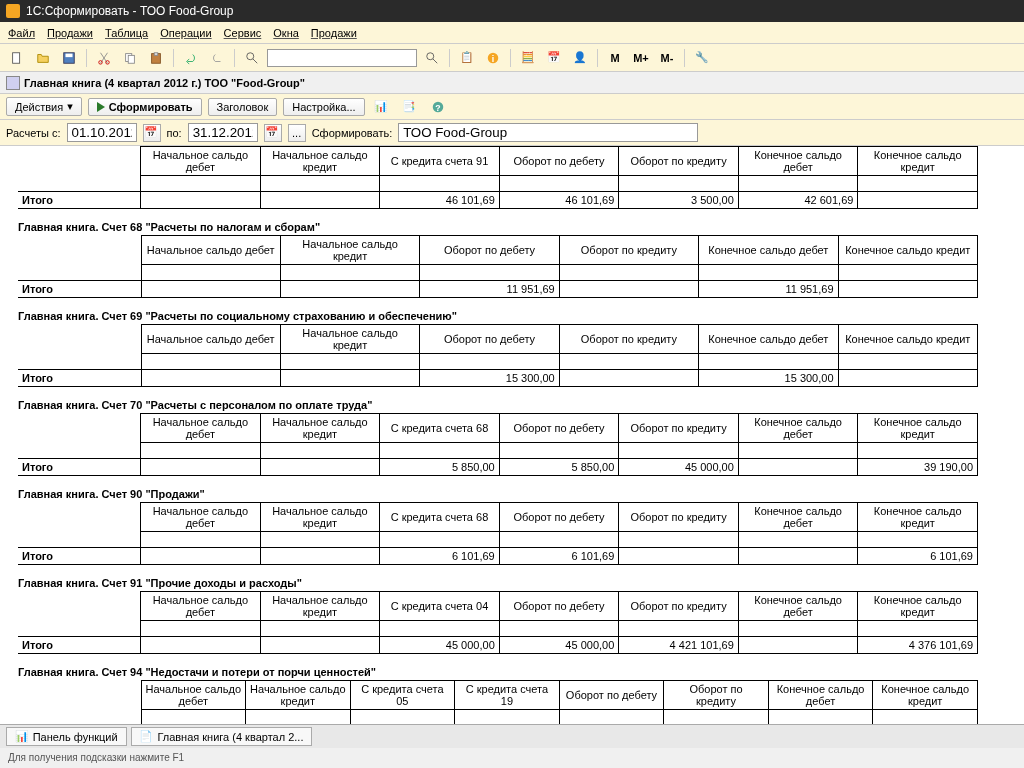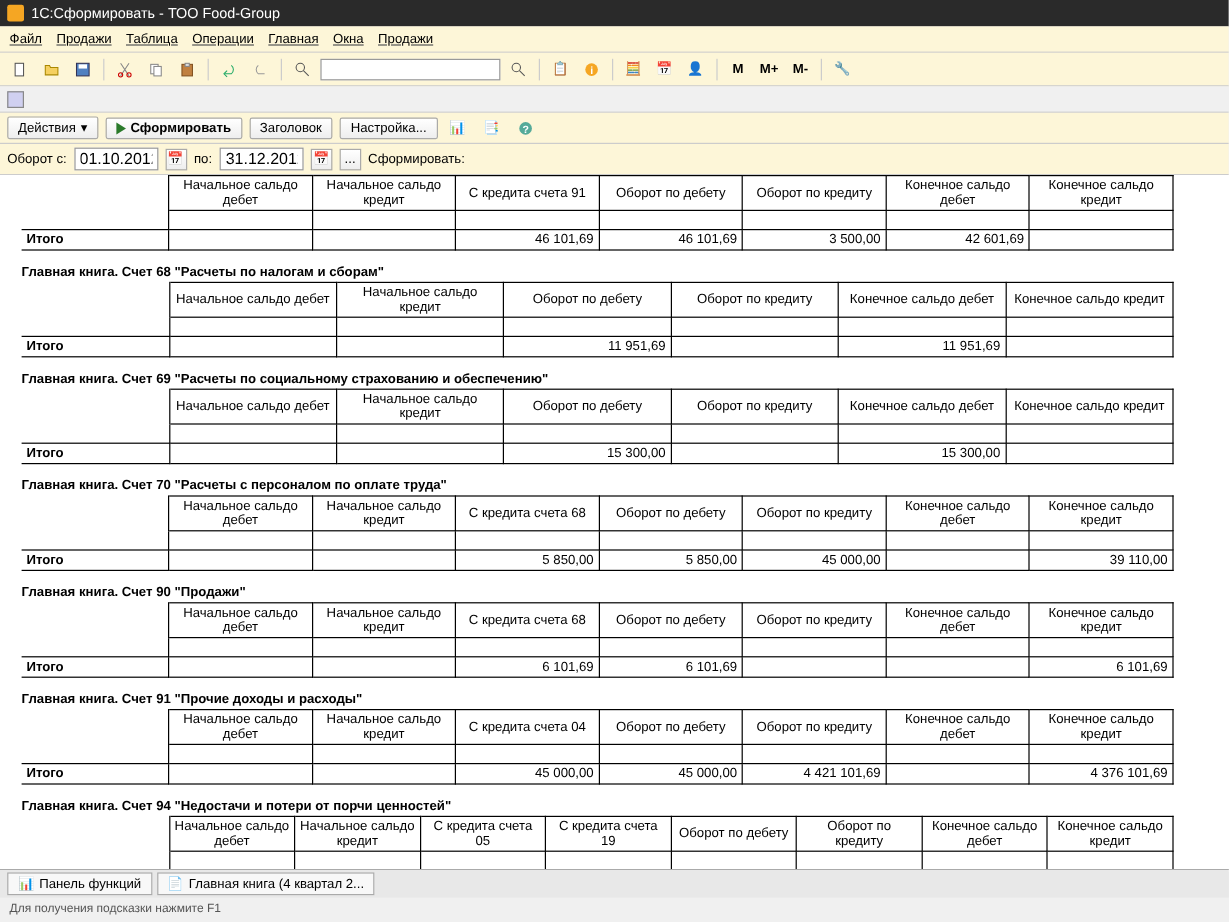--- a/index.html
+++ b/index.html
@@ -40,21 +40,21 @@
 <div class="titlebar">
   <span class="logo"></span>
   <span>1С:Сформировать - ТОО Food-Group</span>
 </div>
 
 <div class="menubar">
   <span>Файл</span>
   <span>Продажи</span>
   <span>Таблица</span>
   <span>Операции</span>
-  <span>Главная</span>
+  <span>Сервис</span>
   <span>Окна</span>
   <span>Продажи</span>
 </div>
 
 <div class="toolbar1">
   <div class="tbtn">
       <svg class="svg-icon" viewBox="0 0 16 16">
         <rect x="3" y="2" width="8" height="12" fill="#fff" stroke="#555"></rect>
       </svg>
     </div>
@@ -130,20 +130,21 @@
   <div class="tsep"></div>
   <div class="tbtn" style="font-weight:bold">M</div>
   <div class="tbtn" style="font-weight:bold">M+</div>
   <div class="tbtn" style="font-weight:bold">M-</div>
   <div class="tsep"></div>
   <div class="tbtn">🔧</div>
 </div>
 
 <div class="tabheader">
   <span class="tabicon"></span>
+  <span>Главная книга (4 квартал 2012 г.) ТОО "Food-Group"</span>
 </div>
 
 <div class="toolbar2">
   <div class="action-btn">
       <span>Действия</span> 
       <span>▾</span>
     </div>
   <div class="action-btn primary">
       <span class="play-icon"></span>
       <span>Сформировать</span>
@@ -154,28 +155,29 @@
   <div class="tbtn">📑</div>
   <div class="tbtn">
       <svg class="svg-icon" viewBox="0 0 16 16">
         <circle cx="8" cy="8" r="6" fill="#5a9"></circle>
         <text x="8" y="12" text-anchor="middle" fill="#fff" font-size="10" font-weight="bold">?</text>
       </svg>
     </div>
 </div>
 
 <div class="params">
-  <span>Оборот с:</span>
+  <span>Расчеты с:</span>
   <input class="date-input" value="01.10.2012" style="">
   <div class="icon-btn">📅</div>
   <span>по:</span>
   <input class="date-input" value="31.12.2012" style="">
   <div class="icon-btn">📅</div>
   <div class="icon-btn">...</div>
   <span>Сформировать:</span>
+  <input class="org-input" value="ТОО Food-Group" style="">
 </div>
 
 <div class="content" id="content">
     <table class="ledger">
       <tbody>
         <tr>
           <th style="width:120px;border-top:none;border-left:none;border-bottom:none"></th>
           <th style="width:117px">Начальное сальдо дебет</th>
           <th style="width:117px">Начальное сальдо кредит</th>
           <th style="width:117px">С кредита счета 91</th>
@@ -294,21 +296,21 @@
           <td></td>
         </tr>
         <tr>
           <td class="label" style="border-left:none">Итого</td>
           <td></td>
           <td></td>
           <td>5 850,00</td>
           <td>5 850,00</td>
           <td>45 000,00</td>
           <td></td>
-          <td>39 110,00</td>
+          <td>39 190,00</td>
         </tr>
       </tbody>
     </table>
     <div class="section-title">Главная книга. Счет 90 "Продажи"</div>
     <table class="ledger">
       <tbody>
         <tr>
           <th style="width:120px;border-top:none;border-left:none;border-bottom:none"></th>
           <th style="width:117px">Начальное сальдо дебет</th>
           <th style="width:117px">Начальное сальдо кредит</th>

